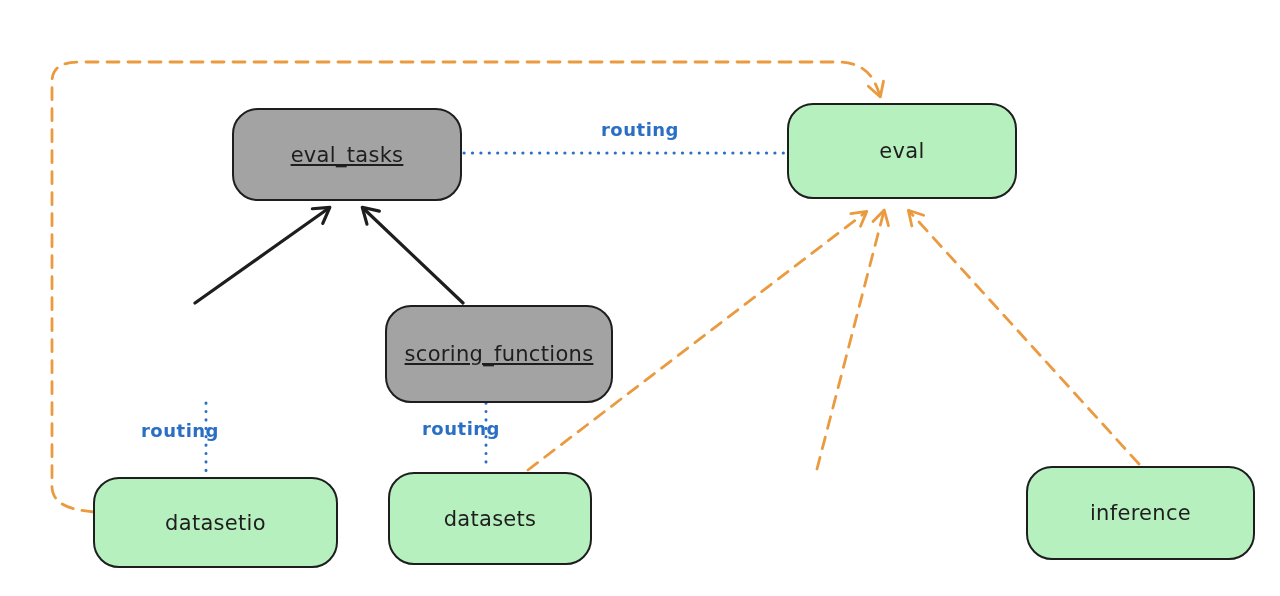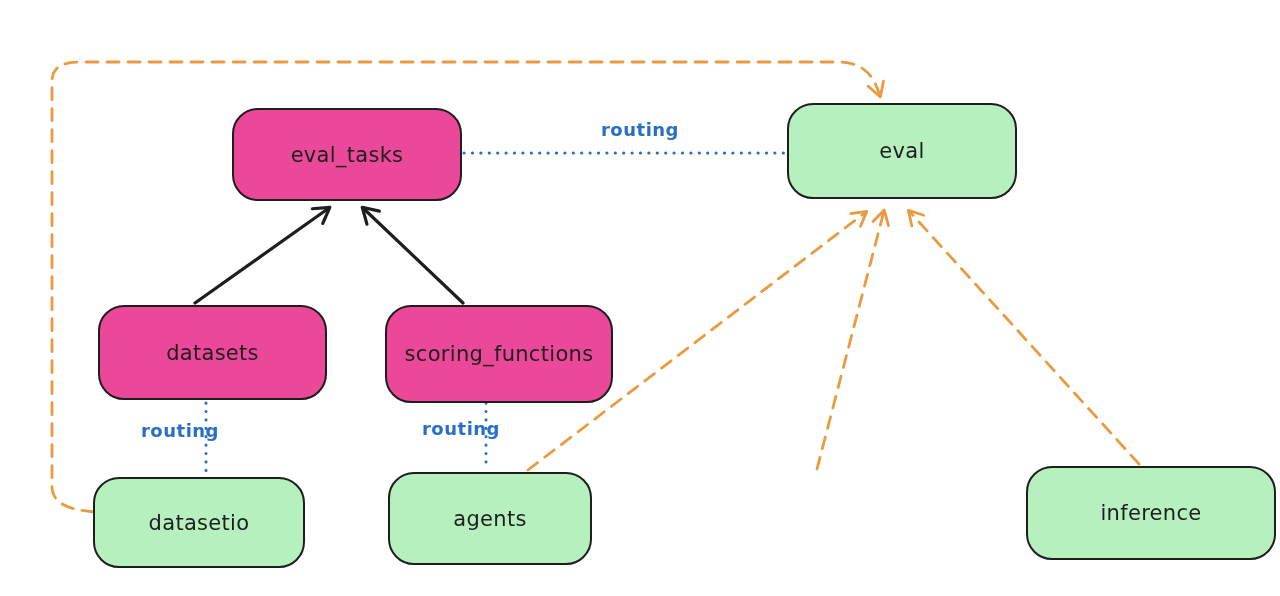--- a/index.html
+++ b/index.html
@@ -12,21 +12,21 @@
   }
   svg.edges{position:absolute;left:0;top:0;width:1280px;height:596px;}
   .node{
     position:absolute;
     box-sizing:border-box;
     border:2.6px solid #1e1e1e;
     border-radius:26px;
     display:flex;align-items:center;justify-content:center;
     font-size:21px;color:#1e1e1e;letter-spacing:0.3px;
   }
-  .node.blue{background:#ec4899;}
+  .node.blue{background:#a3a3a3;text-decoration:underline;}
   .node.green{background:#b7f0bf;align-items:center;}
   .edge-label{
     position:absolute;
     width:124px;height:26px;
     text-align:right;
     font-size:18px;font-weight:600;
     color:#2a6fc4;letter-spacing:0.5px;
   }
 </style>
 </head>
@@ -58,38 +58,35 @@
   </svg>
 
   <div class="node blue" style="left:232px;top:108px;width:230px;height:93px">
     <span>eval_tasks</span>
   </div>
 
   <div class="node green" style="left:787px;top:103px;width:230px;height:96px">
     <span>eval</span>
   </div>
 
-  <div class="node blue" style="left:98px;top:305px;width:229px;height:95px">
-    <span>datasets</span>
-  </div>
 
   <div class="node blue" style="left:385px;top:305px;width:228px;height:98px">
     <span>scoring_functions</span>
   </div>
 
-  <div class="node green" style="left:93px;top:477px;width:212px;height:91px">
+  <div class="node green" style="left:93px;top:477px;width:245px;height:91px">
     <span>datasetio</span>
   </div>
 
   <div class="node green" style="left:388px;top:472px;width:204px;height:93px">
-    <span>agents</span>
+    <span>datasets</span>
   </div>
 
 
-  <div class="node green" style="left:1026px;top:466px;width:250px;height:94px">
+  <div class="node green" style="left:1026px;top:466px;width:229px;height:94px">
     <span>inference</span>
   </div>
 
   <div class="edge-label" style="left:555px;top:119px">routing</div>
 
   <div class="edge-label" style="left:95px;top:420px">routing</div>
 
   <div class="edge-label" style="left:376px;top:418px">routing</div>
 
 </div>

